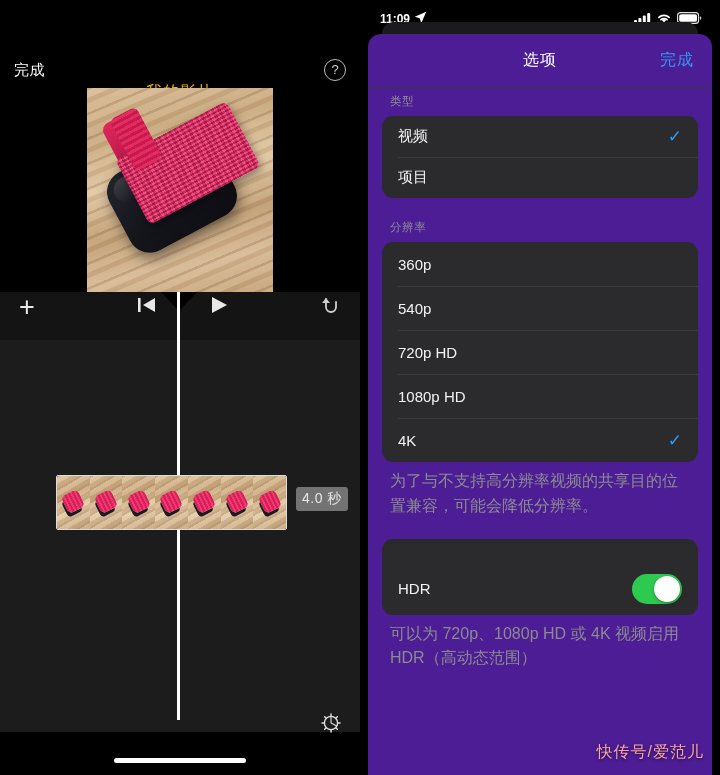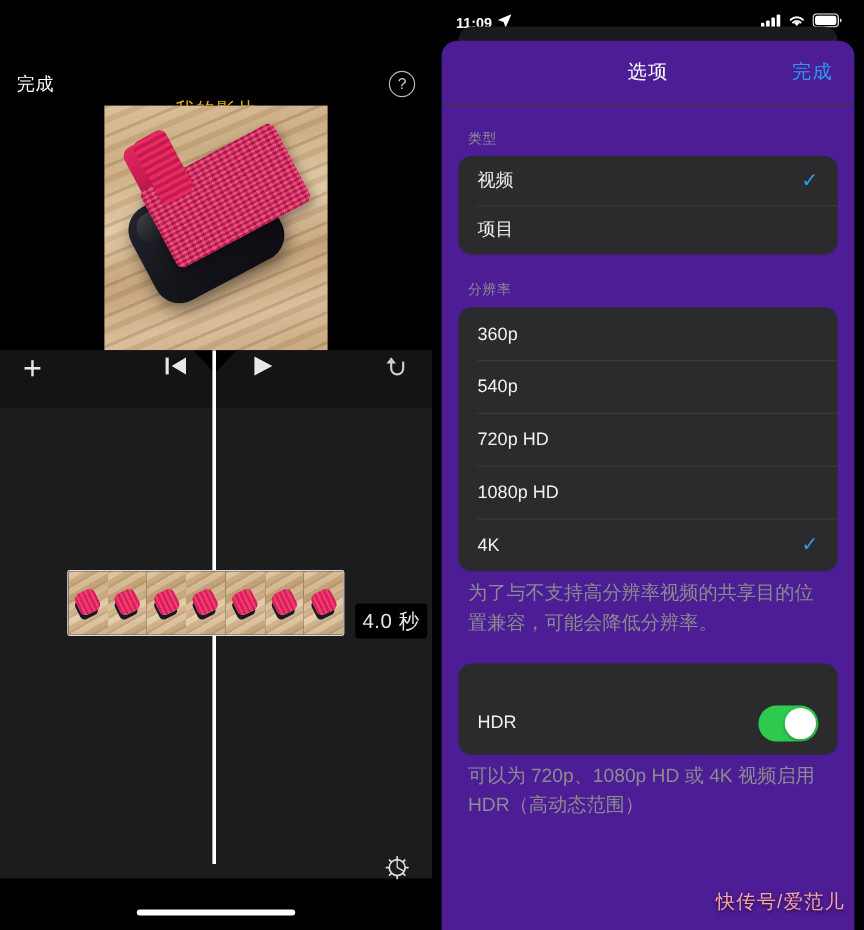--- a/index.html
+++ b/index.html
@@ -117,22 +117,22 @@
     background: repeating-linear-gradient(150deg, rgba(120,85,50,.22) 0 2px,
       rgba(255,242,218,.14) 2px 7px, rgba(140,100,62,.15) 7px 11px);
   }
   .frame .w {
     position: absolute; left: 22%; top: 30%; width: 56%; height: 36%;
     transform: rotate(-26deg); border-radius: 5px;
     background: repeating-linear-gradient(90deg,#d81e5b 0 2px,#ee3b70 2px 4px);
     box-shadow: -3px 4px 0 -1px rgba(16,16,26,.95);
   }
   .duration-badge {
-    position: absolute; top: 211px; left: 296px;
-    background: #000000; color: #e6e6e6; font-size: 17px;
+    position: absolute; top: 195px; left: 296px;
+    background: #737373; color: #e6e6e6; font-size: 14px;
     padding: 3px 6px; border-radius: 3px; letter-spacing: .5px;
   }
   .gear-icon {
     position: absolute; top: 712px; left: 320px; width: 22px; height: 22px;
   }
   .home-bar {
     position: absolute; bottom: 12px; left: 50%; transform: translateX(-50%);
     width: 132px; height: 5px; background: #fff; border-radius: 3px;
   }
 
@@ -157,21 +157,21 @@
   }
   .sheet-header {
     position: absolute; top: 0; left: 0; width: 344px; height: 54px;
     display: flex; align-items: center; justify-content: center;
     border-bottom: .7px solid #3a3a3c;
   }
   .sheet-title { color: #fff; font-size: 16px; letter-spacing: 1px; }
   .sheet-done {
     position: absolute; right: 18px; color: #2f9bf0; font-size: 16px; letter-spacing: 1px;
   }
-  .sheet-body { position: absolute; top: 52px; left: 0; width: 344px; padding: 0 14px; }
+  .sheet-body { position: absolute; top: 38px; left: 0; width: 344px; padding: 0 14px; }
   .sec-label {
     color: #8e8e93; font-size: 11.5px; letter-spacing: .6px;
     margin: 22px 0 7px 8px;
   }
   .card { background: #2b2b2d; border-radius: 11px; overflow: hidden; }
   .row {
     position: relative; height: 41px; display: flex; align-items: center;
     padding: 0 16px; color: #f2f2f4; font-size: 15px;
   }
   .row + .row::before {

